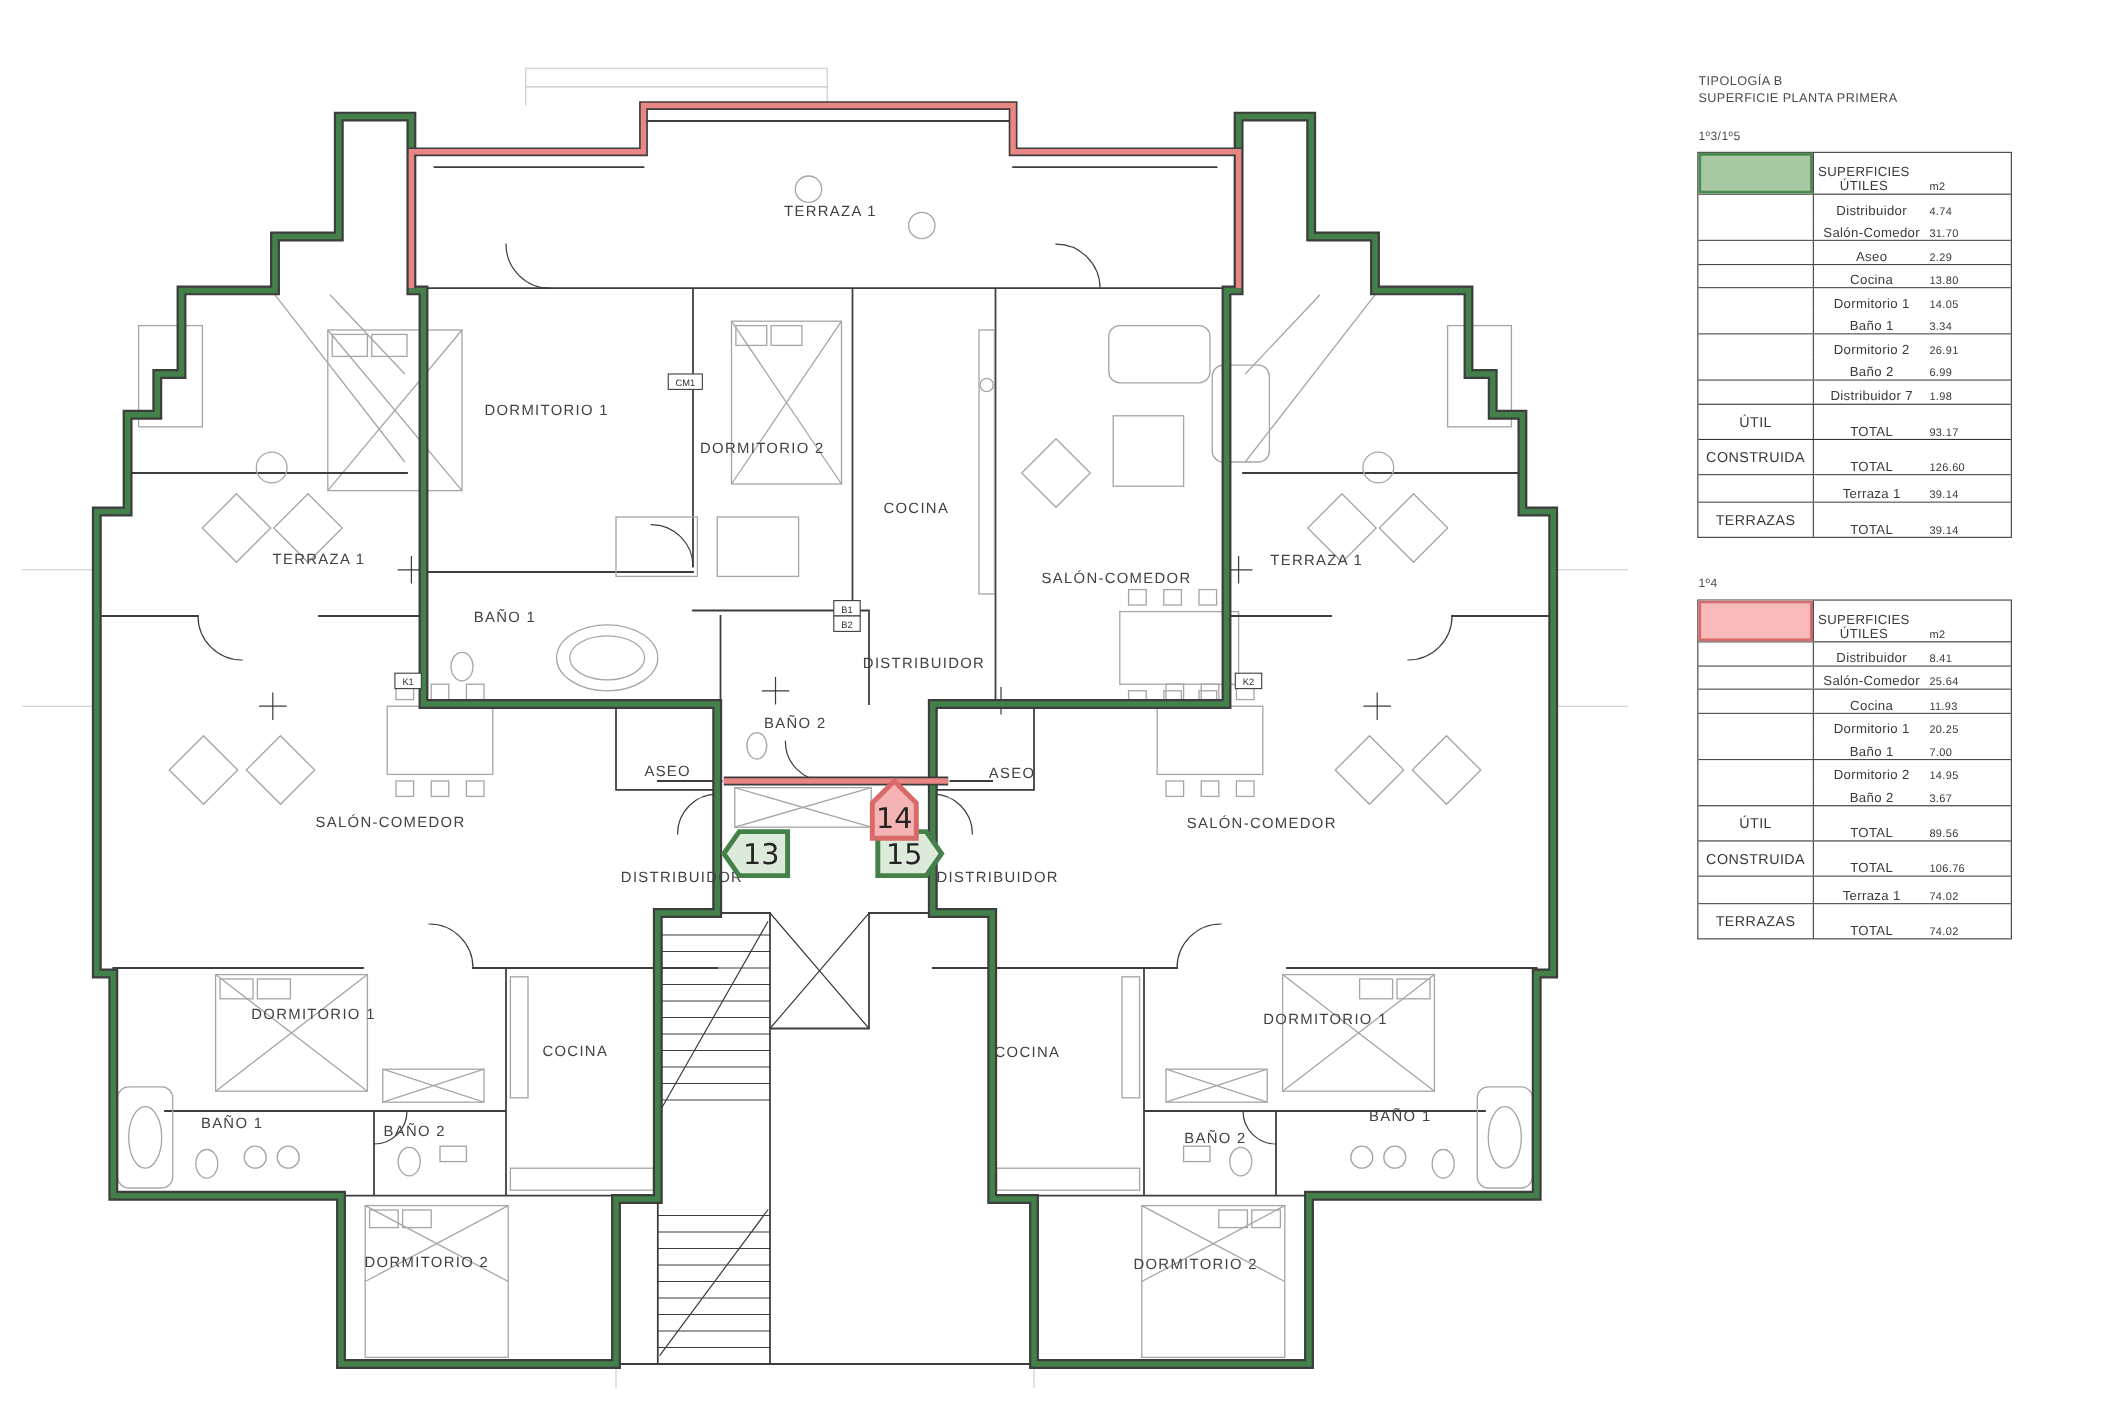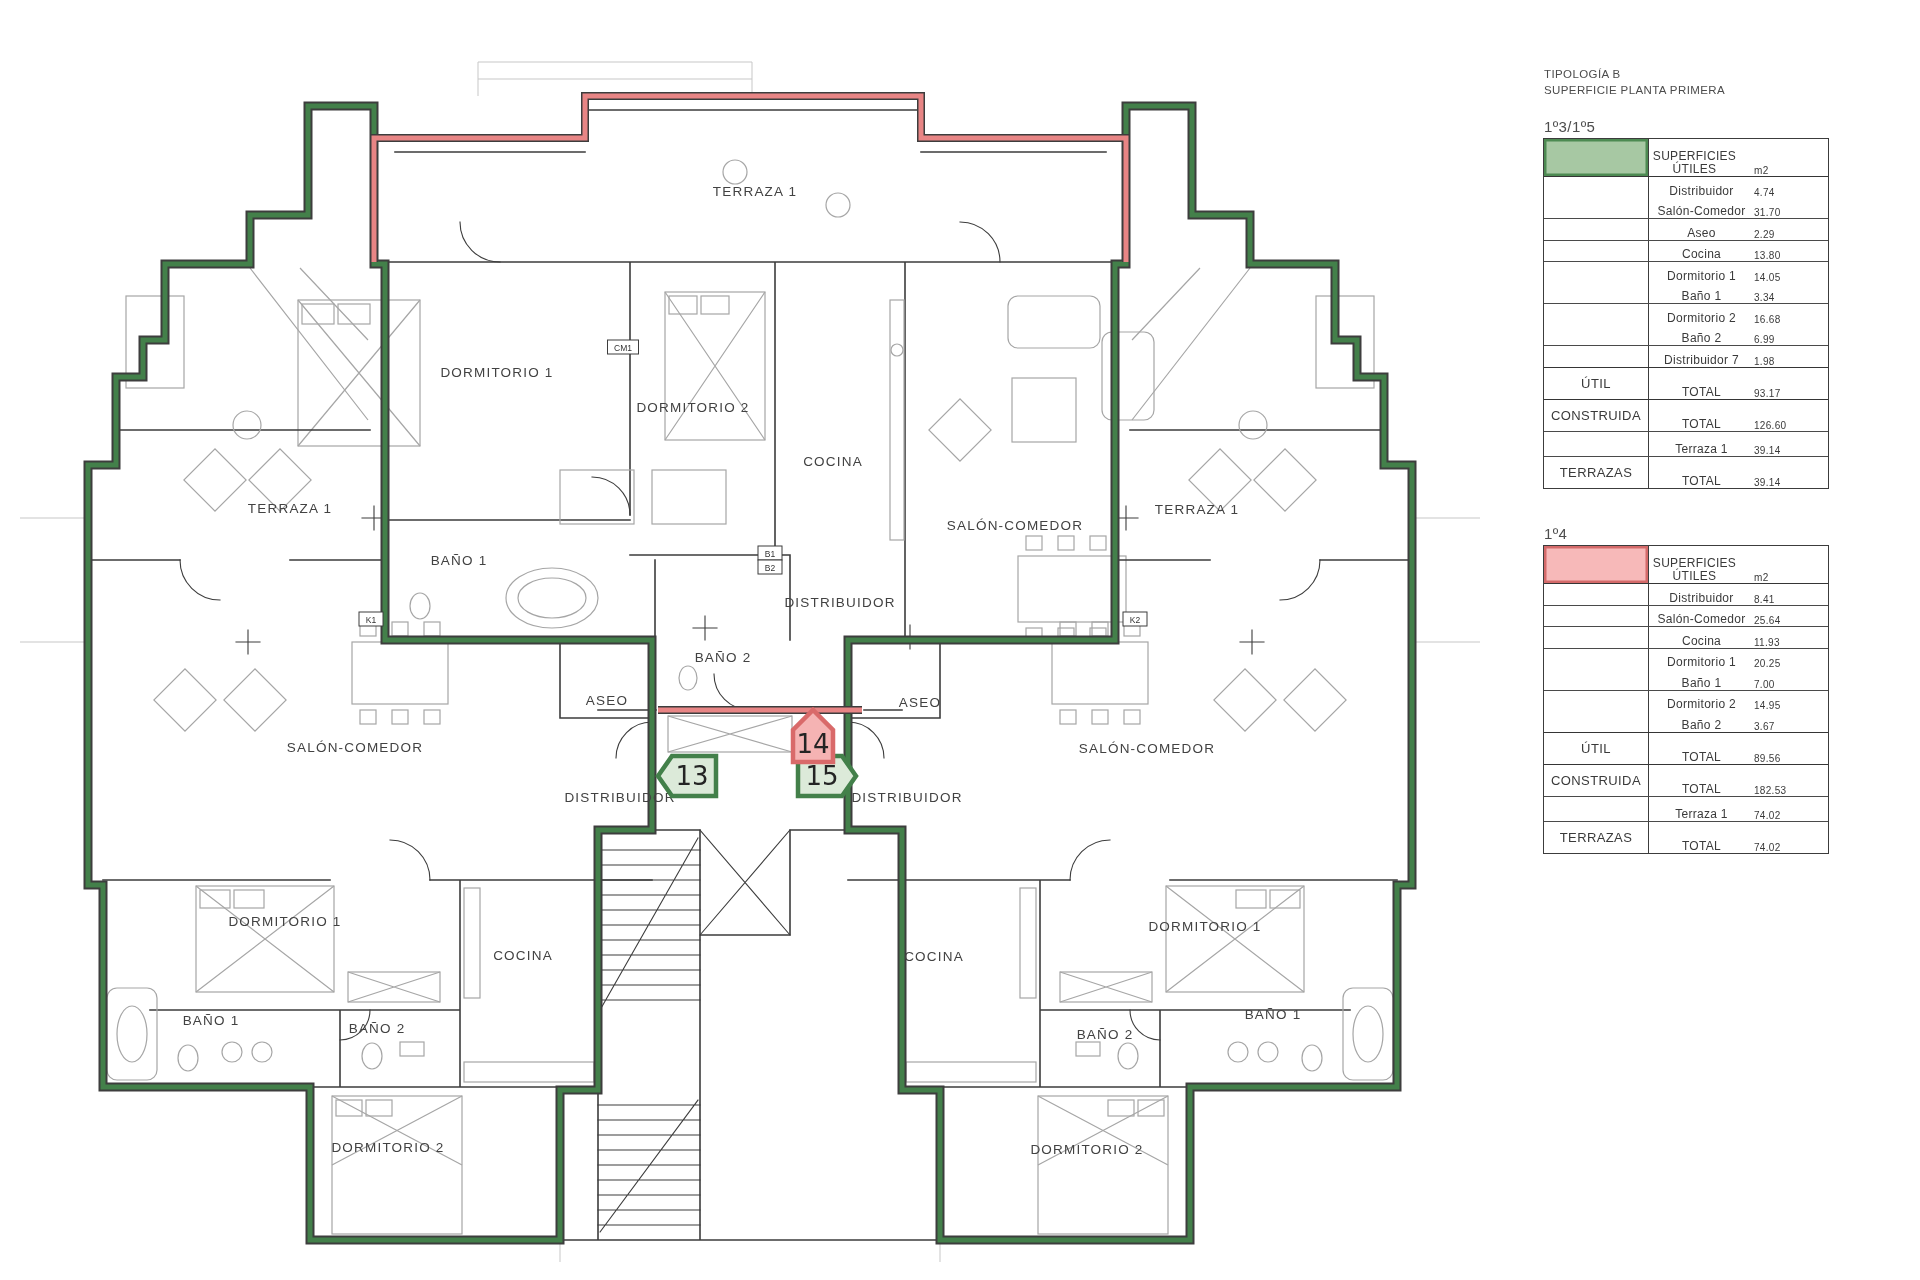--- a/index.html
+++ b/index.html
@@ -11,21 +11,21 @@
   .thin{stroke-width:1.1}
   .furn, .furn *{stroke:#a6a6a6;stroke-width:1.2;fill:none}
   .ext{stroke:#c7c7c7;stroke-width:1;fill:none}
   .room-label{font-family:"Liberation Sans",sans-serif;font-size:13.5px;letter-spacing:1.2px;
               fill:#424242;text-anchor:middle}
   .badge-num{font-family:"DejaVu Sans",sans-serif;font-size:26px;fill:#242424;text-anchor:middle}
   .tag-text{font-family:"Liberation Sans",sans-serif;font-size:8.5px;fill:#333;text-anchor:middle}
   .side{position:absolute;left:1543px;top:0;width:290px;height:1092px}
   .titleblock{position:absolute;top:66px;left:1px;font-size:11.5px;line-height:16px;
               color:#4c4c4c;letter-spacing:.4px}
-  .unitlbl{position:absolute;left:1px;font-size:15px;color:#4c4c4c;letter-spacing:.4px}
+  .unitlbl{position:absolute;left:1px;font-size:11px;color:#4c4c4c;letter-spacing:.4px}
   .tbl{position:absolute;left:0;width:284px;border:1.6px solid #3c3c3c;background:#fff}
   .trow{display:flex;align-items:flex-end}
   .trow .c1{width:104px;align-self:stretch;border-right:1.4px solid #3c3c3c;display:flex;
             align-items:center;justify-content:center;font-size:13px;letter-spacing:.4px}
   .trow .nm{flex:1;text-align:center;font-size:12px;letter-spacing:.3px}
   .trow .vl{width:74px;font-size:10px;letter-spacing:.3px}
   .trow.th{height:37px}
   .trow.th .nm{line-height:13px}
   .trow.th .vl{padding-left:14px}
   .trow.room{height:20.5px}
@@ -250,21 +250,21 @@
         <div class="vl">14.05</div>
       </div>
       <div class="trow room rule">
         <div class="c1"></div>
         <div class="nm">Baño 1</div>
         <div class="vl">3.34</div>
       </div>
       <div class="trow room">
         <div class="c1"></div>
         <div class="nm">Dormitorio 2</div>
-        <div class="vl">16.68</div>
+        <div class="vl">26.91</div>
       </div>
       <div class="trow room rule">
         <div class="c1"></div>
         <div class="nm">Baño 2</div>
         <div class="vl">6.99</div>
       </div>
       <div class="trow room rule-strong">
         <div class="c1"></div>
         <div class="nm">Distribuidor 7</div>
         <div class="vl">1.98</div>
@@ -336,21 +336,21 @@
         <div class="vl">3.67</div>
       </div>
       <div class="trow total rule-strong">
         <div class="c1">ÚTIL</div>
         <div class="nm">TOTAL</div>
         <div class="vl">89.56</div>
       </div>
       <div class="trow total rule">
         <div class="c1">CONSTRUIDA</div>
         <div class="nm">TOTAL</div>
-        <div class="vl">182.53</div>
+        <div class="vl">106.76</div>
       </div>
       <div class="trow sub rule">
         <div class="c1"></div>
         <div class="nm">Terraza 1</div>
         <div class="vl">74.02</div>
       </div>
       <div class="trow total">
         <div class="c1">TERRAZAS</div>
         <div class="nm">TOTAL</div>
         <div class="vl">74.02</div>

